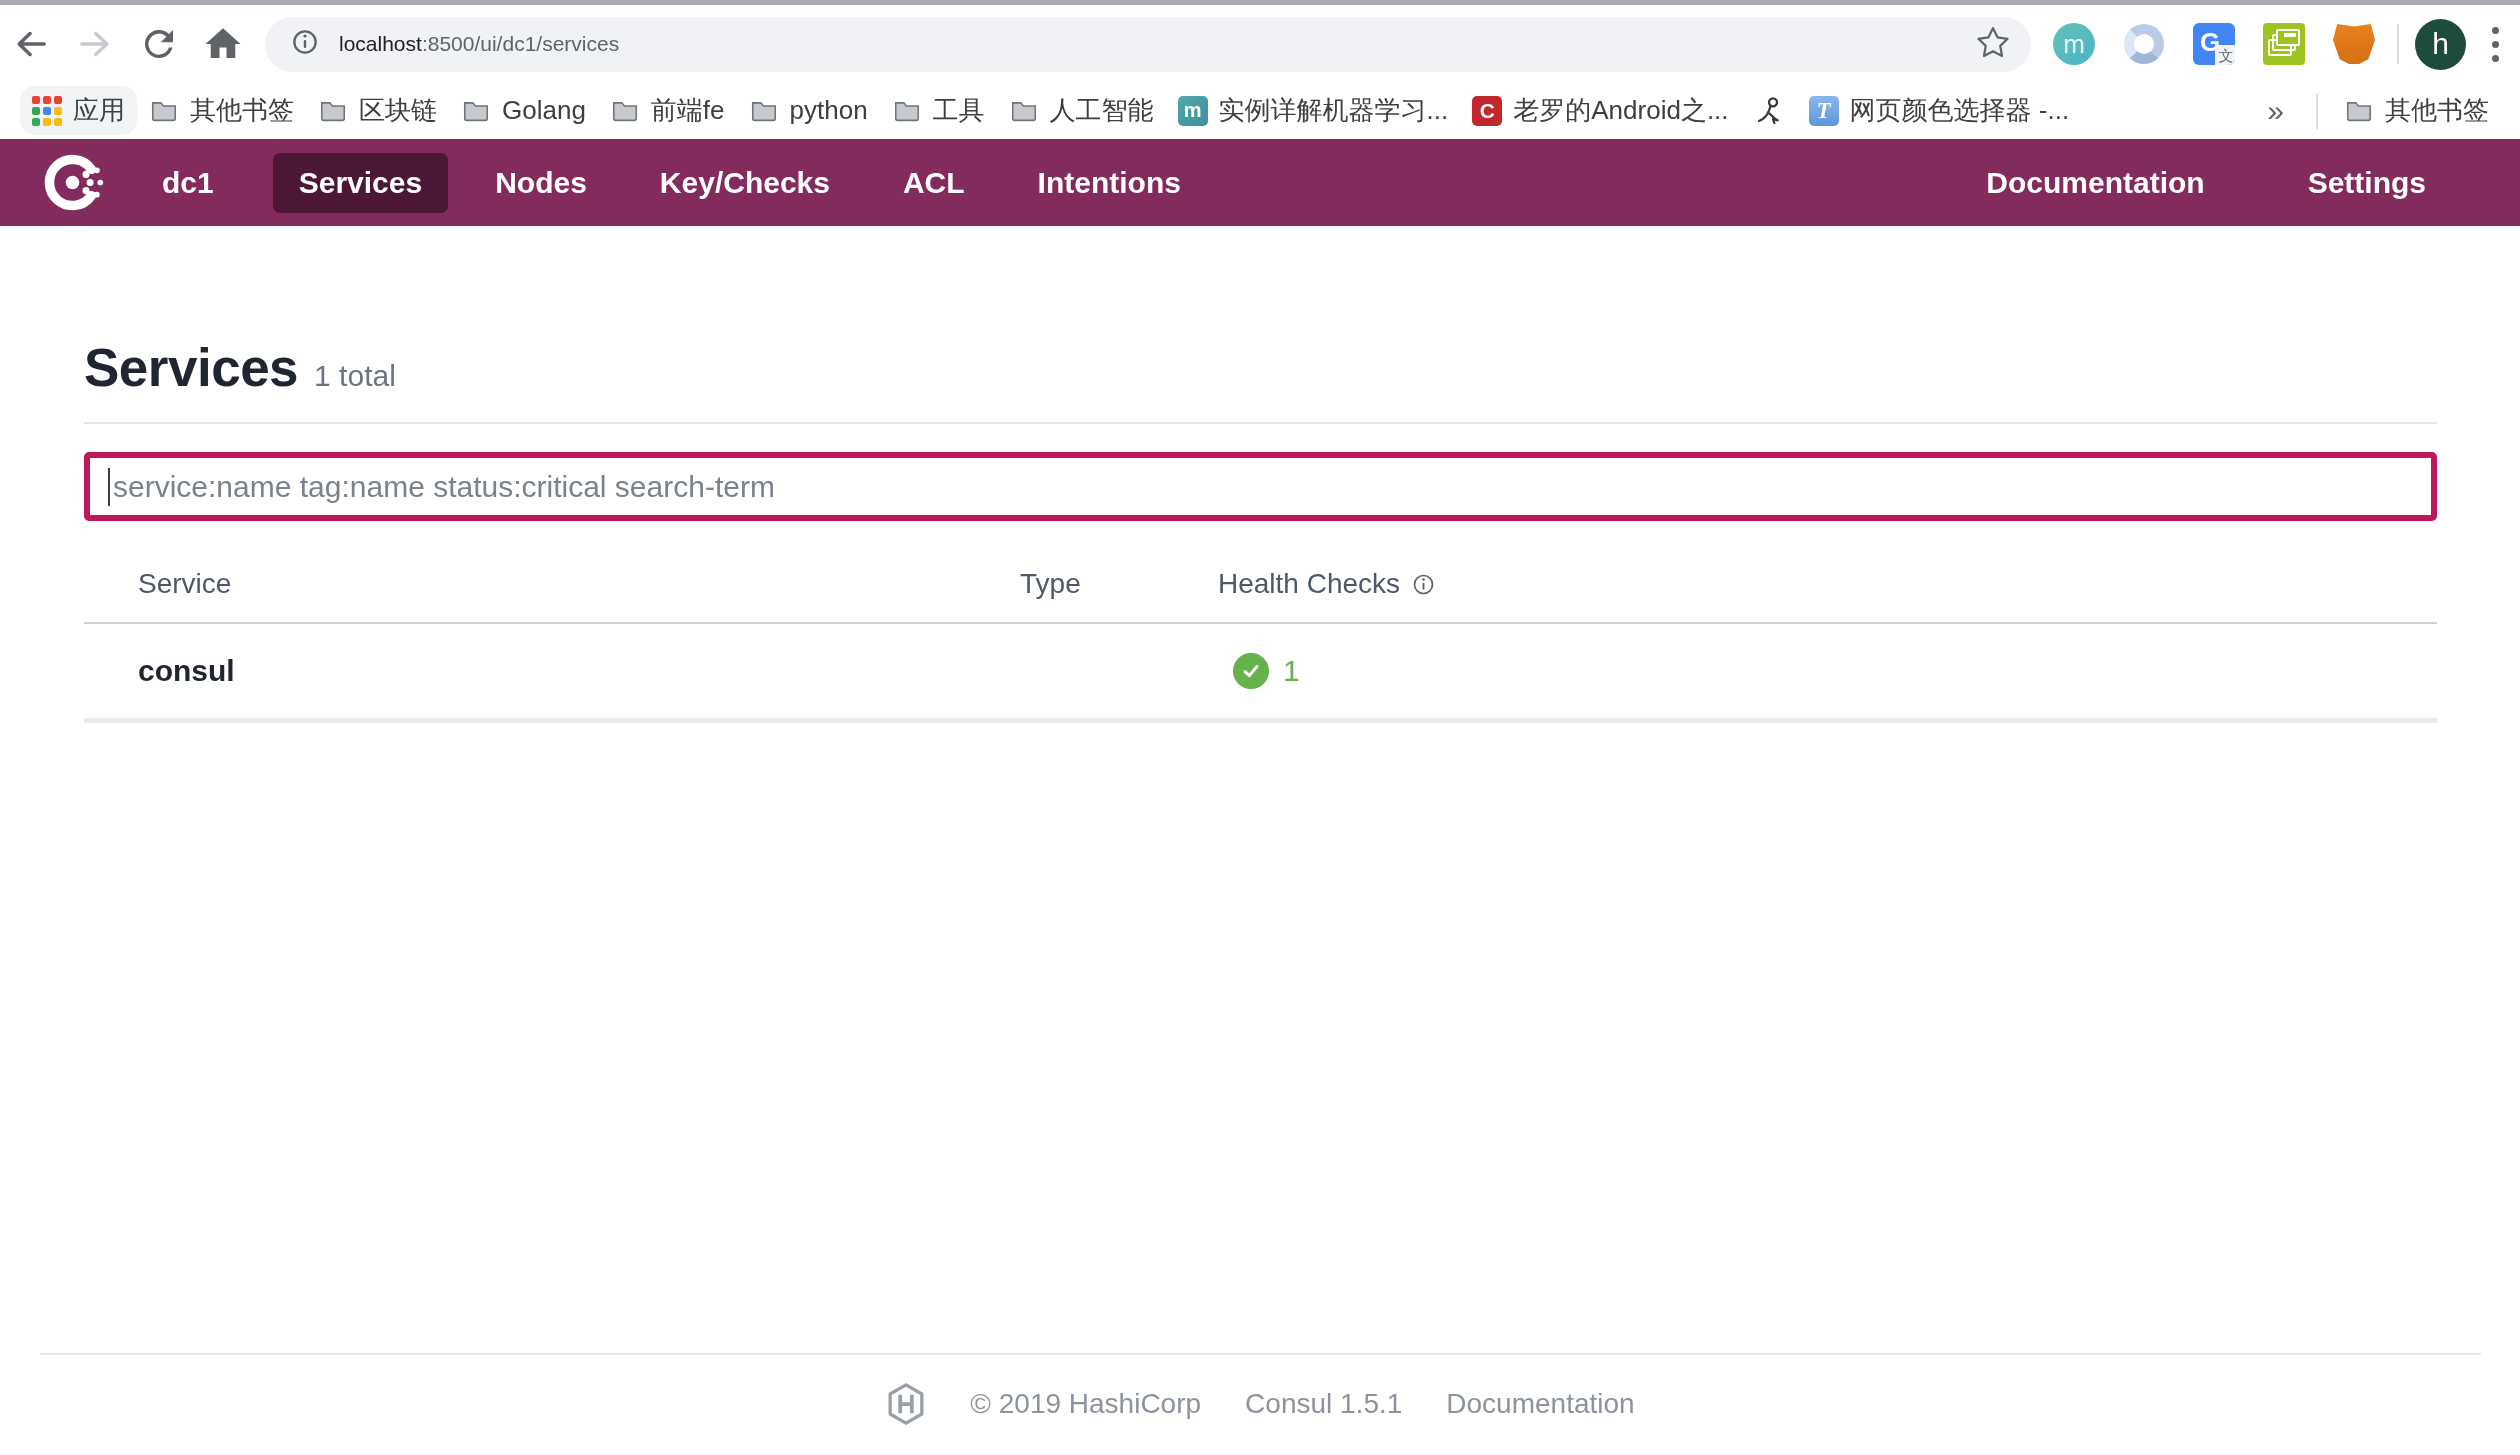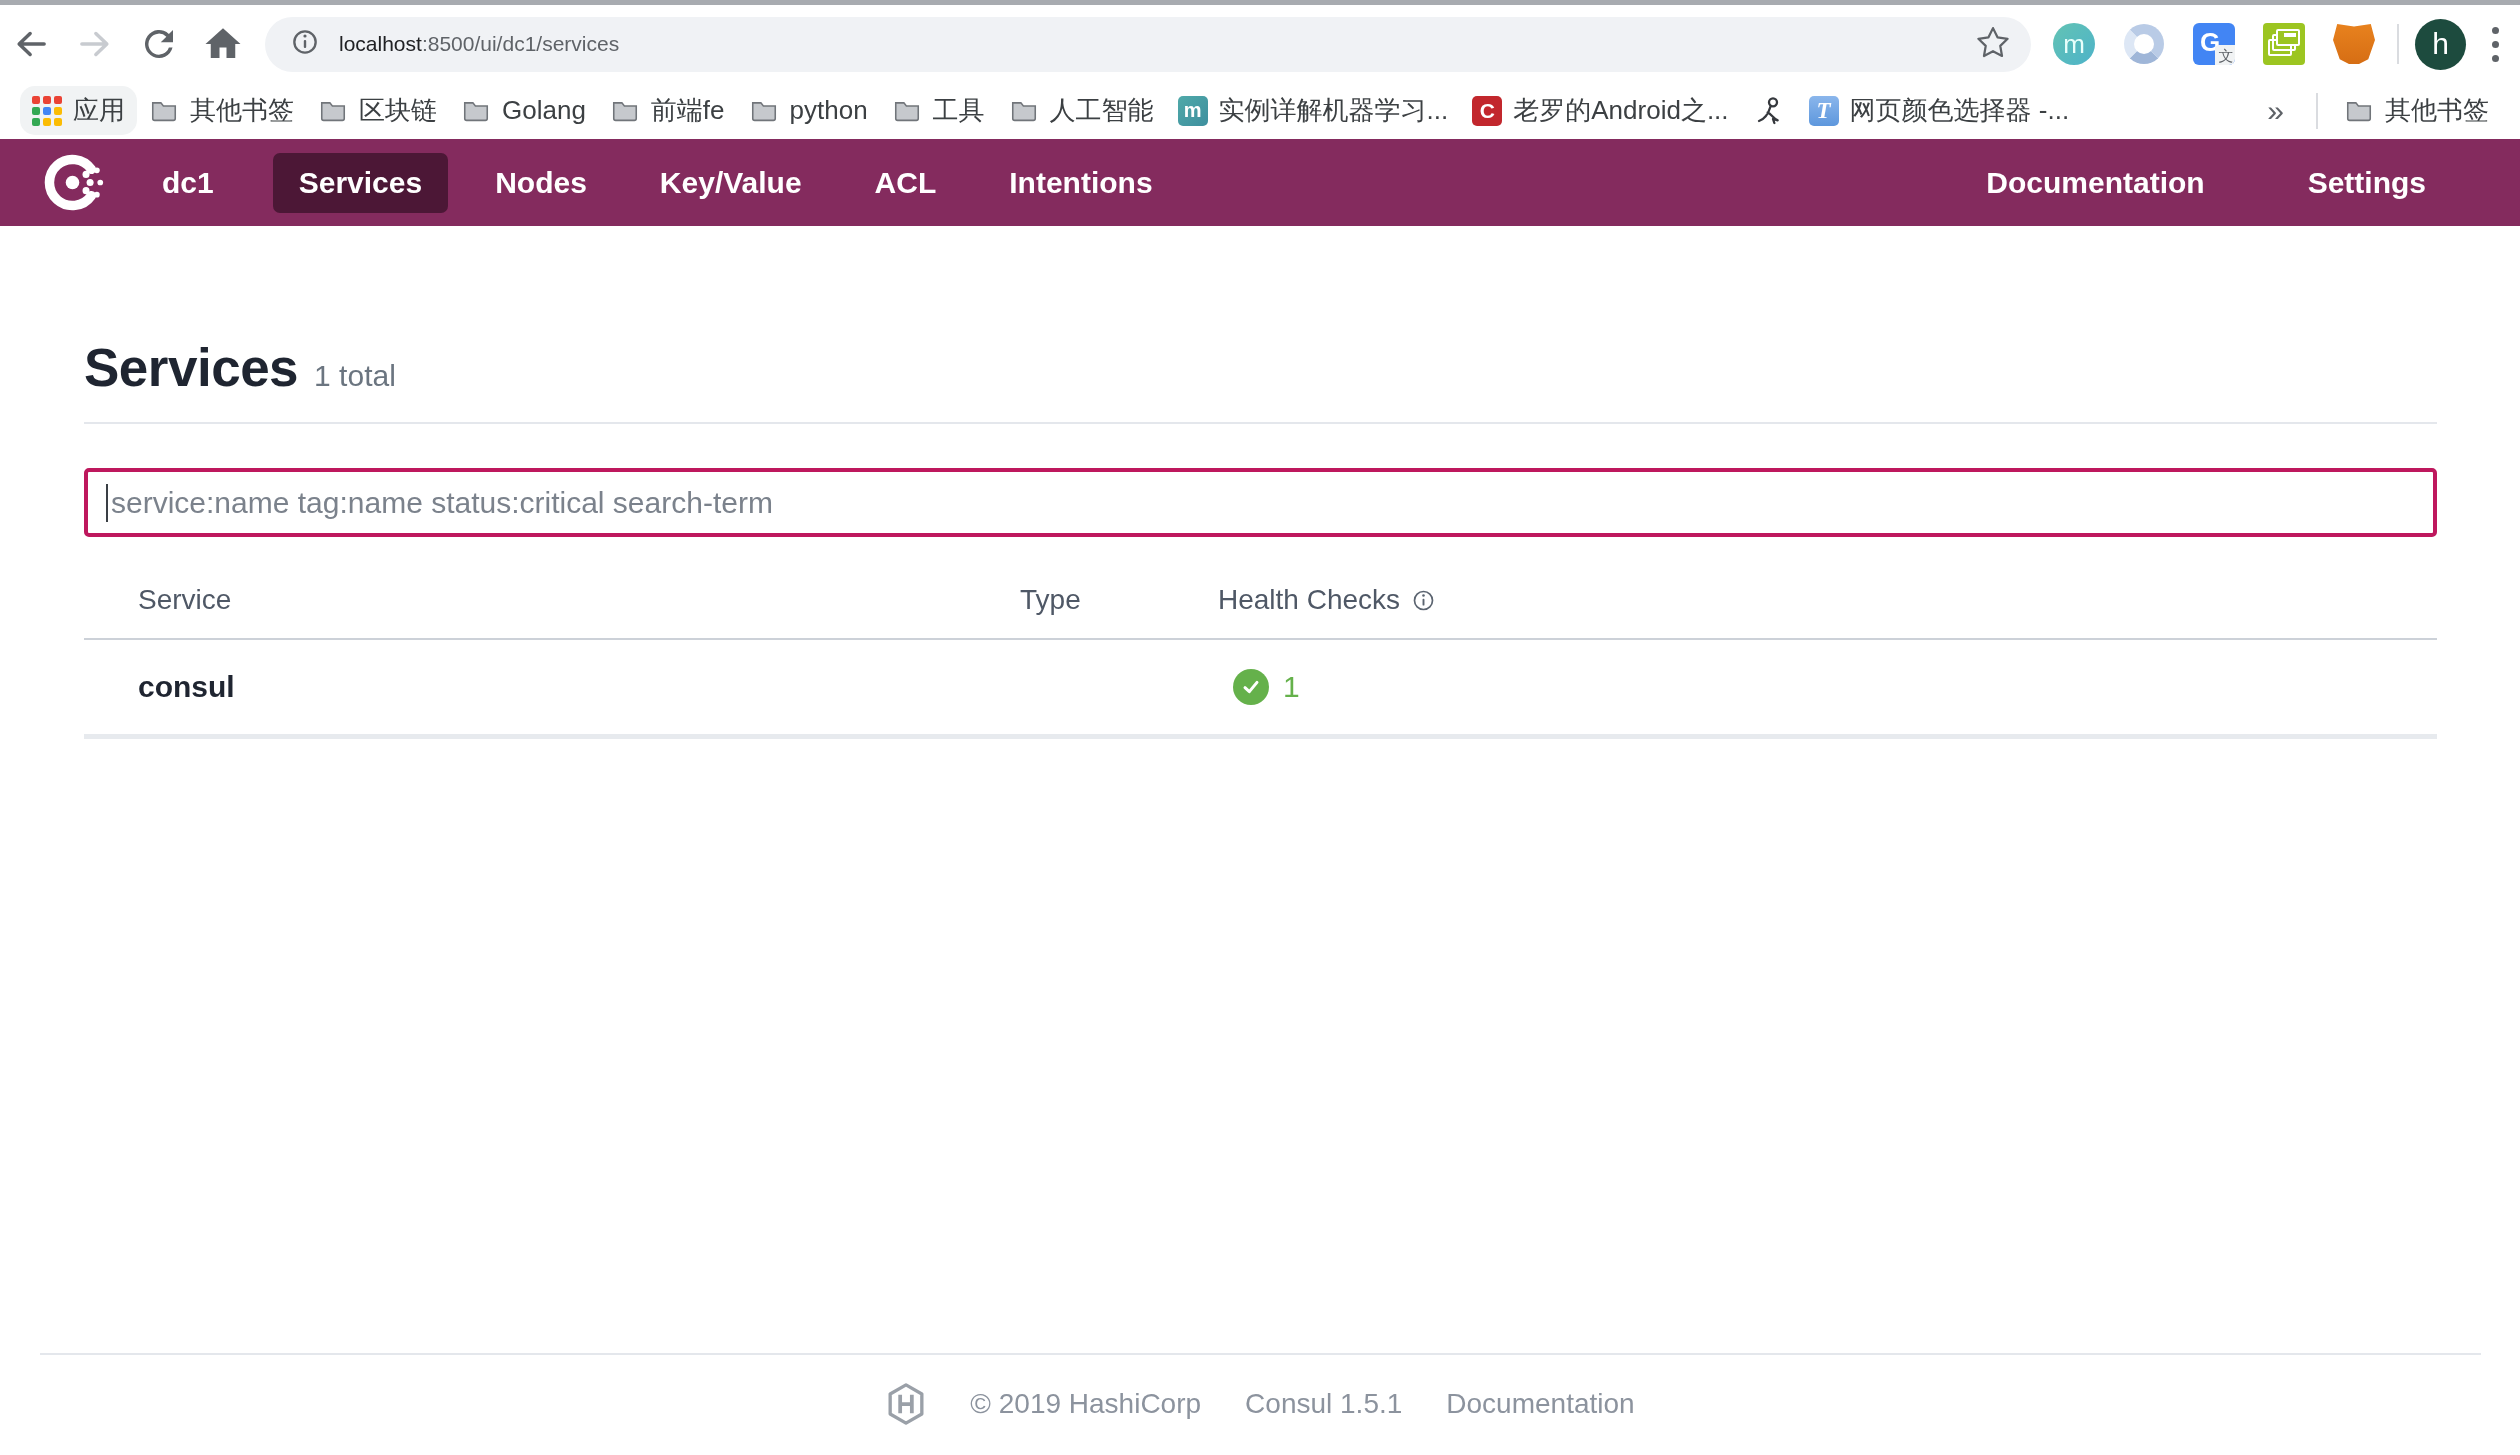--- a/index.html
+++ b/index.html
@@ -69,21 +69,21 @@
   .nav-item.active { background:#4c1736; }
   .nav-right { margin-left:auto; display:flex; align-items:center; gap:51px; }
 
   
   .main { position:absolute; top:226px; left:0; right:0; bottom:81px; background:#fff; }
   .container { margin:0 84px; }
   .page-head { padding-top:111px; display:flex; align-items:baseline; gap:16px;
                border-bottom:2px solid #e4e7ec; padding-bottom:24px; }
   .page-title { font-size:53px; font-weight:700; color:#1f2531; letter-spacing:-0.5px; }
   .page-total { font-size:30px; color:#6b7580; }
-  .searchbox { margin-top:44px; height:69px; border:4px solid #be185d; border-radius:5px;
+  .searchbox { margin-top:28px; height:69px; border:6px solid #be185d; border-radius:5px;
                display:flex; align-items:center; padding:16px 18px; background:#fff; }
   .caret { width:2px; height:38px; background:#3a3f45; margin-right:3px; }
   .placeholder { font-size:30px; color:#7b828c; }
 
   .grid-row { display:grid; grid-template-columns:936px 198px 277px 1fr; align-items:center; }
   .thead { height:103px; align-items:end; border-bottom:2px solid #ccd1d8; }
   .th { font-size:28px; color:#4f5866; padding-bottom:22px; display:flex; align-items:center; gap:10px; }
   .th.first, .td.first { padding-left:54px; }
   .trow { height:99px; border-bottom:5px solid #e7eaee; }
   .td-service { font-size:30px; font-weight:700; color:#1f2531; }
@@ -268,21 +268,21 @@
       <circle cx="34" cy="30" r="2.6" fill="#fff"></circle>
       <circle cx="37" cy="24" r="2.6" fill="#fff"></circle>
       <circle cx="42" cy="15" r="2.1" fill="#fff"></circle>
       <circle cx="44.5" cy="24" r="2.1" fill="#fff"></circle>
       <circle cx="42" cy="33" r="2.1" fill="#fff"></circle>
     </svg>
   </span>
   <span class="dc-label">dc1</span>
   <span class="nav-item active">Services</span>
   <span class="nav-item">Nodes</span>
-  <span class="nav-item">Key/Value</span>
+  <span class="nav-item">Key/Checks</span>
   <span class="nav-item">ACL</span>
   <span class="nav-item">Intentions</span>
   <span class="nav-right">
     <span class="nav-item">Documentation</span>
     <span class="nav-item">Settings</span>
   </span>
 </div>
 
 <div class="main">
   <div class="container">

